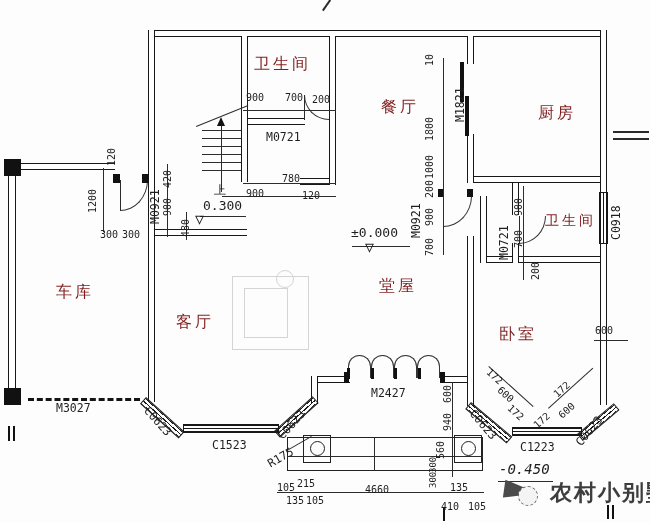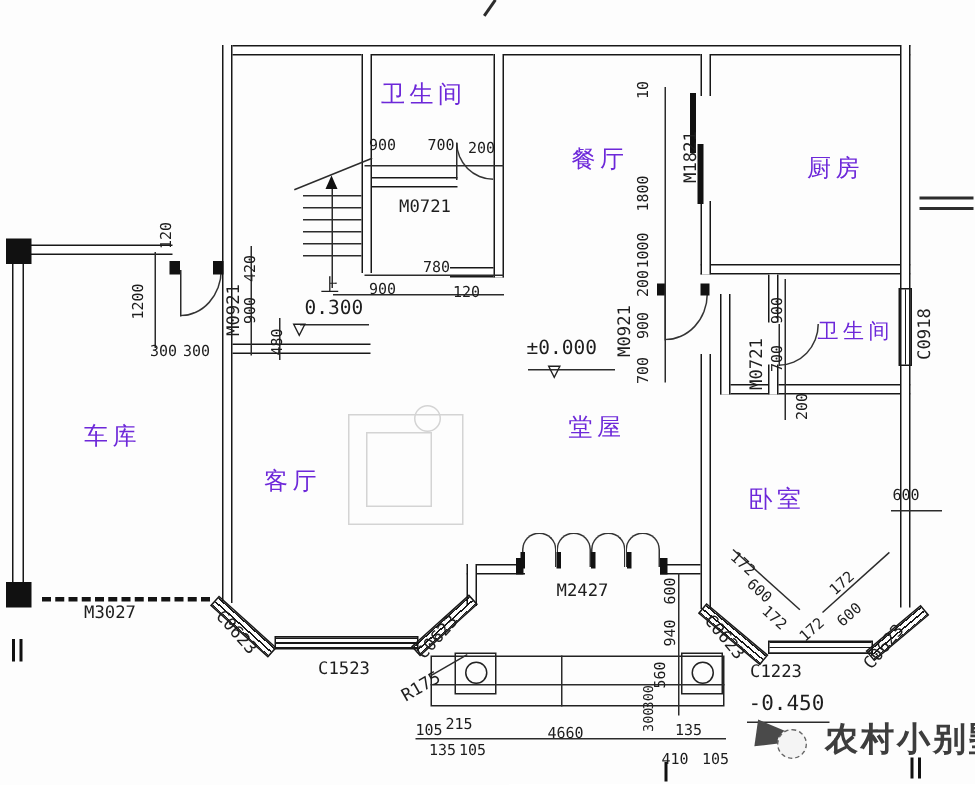--- a/index.html
+++ b/index.html
@@ -1,20 +1,20 @@
 <!DOCTYPE html>
 <html><head>
 <meta charset="utf-8">
 <style>
   html,body{margin:0;padding:0;background:#ffffff;}
   #canvas{position:relative;width:650px;height:523px;background:#fdfdfd;overflow:hidden;
           font-family:"Liberation Sans",sans-serif;}
   .ann{position:absolute;color:#1e1e1e;white-space:nowrap;line-height:1;transform-origin:left top;
        font-family:"DejaVu Sans Mono","Liberation Sans",sans-serif;}
-  .room{font-size:16px;letter-spacing:3px;color:#6d28d9;font-family:"Liberation Sans",sans-serif;text-align:center;}
+  .room{font-size:16px;letter-spacing:3px;color:#7f1d1d;font-family:"Liberation Sans",sans-serif;text-align:center;}
   .tag{font-size:11.5px;}
   .dim{font-size:10px;}
   .lvl{font-size:13px;}
   .tri{font-size:15px;}
   .wm{font-size:17px;font-weight:bold;color:#3d3d3d;letter-spacing:2px;
       font-family:"Liberation Sans",sans-serif;}
   .wdh{position:absolute;border-top:1.5px solid #181818;border-bottom:1.5px solid #181818;background:#fff;box-sizing:border-box;}
   .wdv{position:absolute;border-left:1.5px solid #181818;border-right:1.5px solid #181818;background:#fff;box-sizing:border-box;}
   .ln{position:absolute;background:#2c2c2c;transform-origin:left top;}
   .blk{position:absolute;background:#111;}
@@ -154,21 +154,21 @@
       <span class="ann tag" style="left: 150px; top: 224px; font-size: 11.5px; transform: rotate(-90deg);">M0921</span>
       <span class="ann tag" style="left: 266px; top: 132px; font-size: 11.5px;">M0721</span>
       <span class="ann tag" style="left: 455px; top: 122px; font-size: 11.5px; transform: rotate(-90deg);">M1821</span>
       <span class="ann tag" style="left: 411px; top: 238px; font-size: 11.5px; transform: rotate(-90deg);">M0921</span>
       <span class="ann tag" style="left: 499px; top: 260px; font-size: 11.5px; transform: rotate(-90deg);">M0721</span>
       <span class="ann tag" style="left: 371px; top: 388px; font-size: 11.5px;">M2427</span>
       <span class="ann tag" style="left: 150px; top: 405px; font-size: 11.5px; transform: rotate(48deg);">C0623</span>
       <span class="ann tag" style="left: 212px; top: 440px; font-size: 11.5px;">C1523</span>
       <span class="ann tag" style="left: 276px; top: 434px; font-size: 11.5px; transform: rotate(-48deg);">C0623</span>
       <span class="ann tag" style="left: 476px; top: 408px; font-size: 11.5px; transform: rotate(50deg);">C0623</span>
-      <span class="ann tag" style="left: 500px; top: 442px; font-size: 11.5px;">C1223</span>
+      <span class="ann tag" style="left: 520px; top: 442px; font-size: 11.5px;">C1223</span>
       <span class="ann tag" style="left: 574px; top: 441px; font-size: 11.5px; transform: rotate(-50deg);">C0623</span>
       <span class="ann tag" style="left: 611px; top: 240px; font-size: 11.5px; transform: rotate(-90deg);">C0918</span>
       <span class="ann tag" style="left: 266px; top: 460px; font-size: 11.5px; transform: rotate(-30deg);">R175</span>
       <span class="ann dim" style="left: 246px; top: 93px; font-size: 10px;">900</span>
       <span class="ann dim" style="left: 285px; top: 93px; font-size: 10px;">700</span>
       <span class="ann dim" style="left: 312px; top: 95px; font-size: 10px;">200</span>
       <span class="ann dim" style="left: 282px; top: 174px; font-size: 10px;">780</span>
       <span class="ann dim" style="left: 246px; top: 189px; font-size: 10px;">900</span>
       <span class="ann dim" style="left: 302px; top: 191px; font-size: 10px;">120</span>
       <span class="ann dim" style="left: 100px; top: 230px; font-size: 10px;">300</span>
@@ -203,21 +203,21 @@
       <span class="ann dim" style="left: 429px; top: 488px; font-size: 9px; transform: rotate(-90deg);">300</span>
       <span class="ann dim" style="left: 491px; top: 367px; font-size: 10px; transform: rotate(42deg);">172</span>
       <span class="ann dim" style="left: 502px; top: 385px; font-size: 10px; transform: rotate(42deg);">600</span>
       <span class="ann dim" style="left: 512px; top: 403px; font-size: 10px; transform: rotate(42deg);">172</span>
       <span class="ann dim" style="left: 552px; top: 392px; font-size: 10px; transform: rotate(-42deg);">172</span>
       <span class="ann dim" style="left: 557px; top: 413px; font-size: 10px; transform: rotate(-42deg);">600</span>
       <span class="ann dim" style="left: 532px; top: 423px; font-size: 10px; transform: rotate(-42deg);">172</span>
       <span class="ann lvl" style="left: 351px; top: 226px; font-size: 13px;">±0.000</span>
       <span class="ann lvl" style="left: 203px; top: 199px; font-size: 13px;">0.300</span>
       <span class="ann lvl" style="left: 214px; top: 184px; font-size: 12px;">上</span>
-      <span class="ann lvl" style="left: 499px; top: 462px; font-size: 14px;">-0.450</span>
+      <span class="ann lvl" style="left: 499px; top: 462px; font-size: 14px; font-style: italic;">-0.450</span>
       <span class="ann tri" style="left: 365px; top: 240px; font-size: 15px;">▽</span>
       <span class="ann tri" style="left: 195px; top: 212px; font-size: 15px;">▽</span>
       <span class="ann wm" style="left: 550px; top: 482px; font-size: 22px;">农村小别墅</span>
     </div>
   <span class="logo-tri" style="left:504px;top:482px"></span>
   <span class="logo-circ" style="left:518px;top:486px"></span>
   <span class="arrowup" style="left:217px;top:117px"></span>
 </div>
 
 </body></html>

